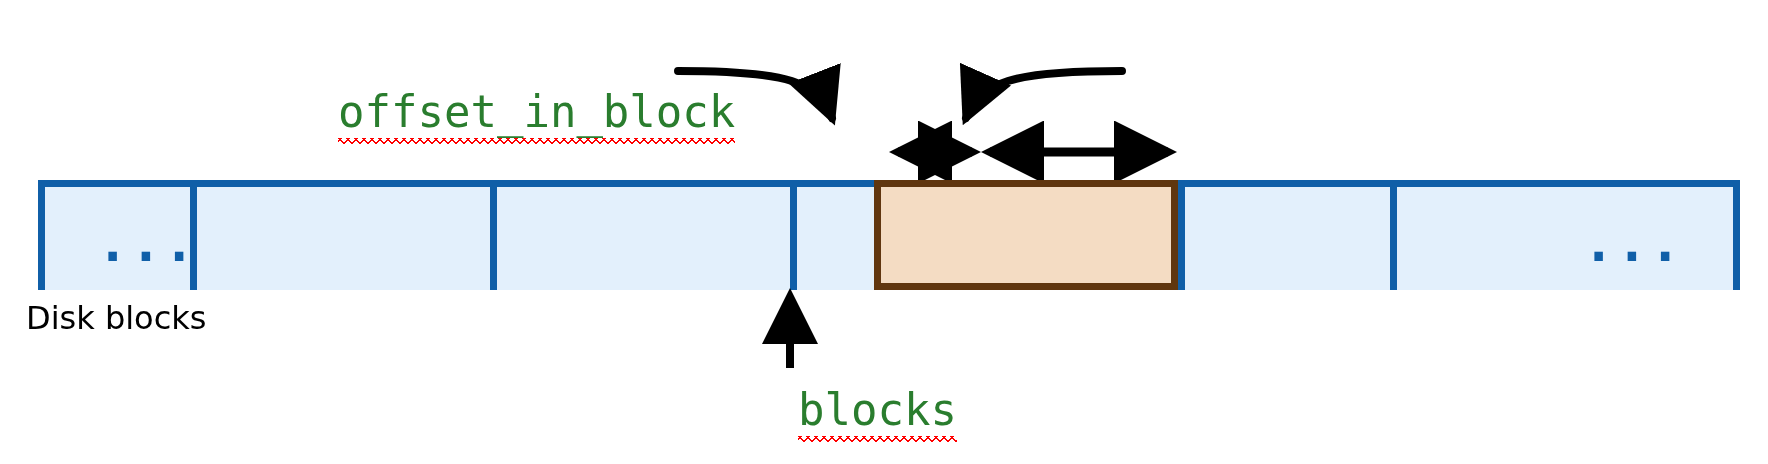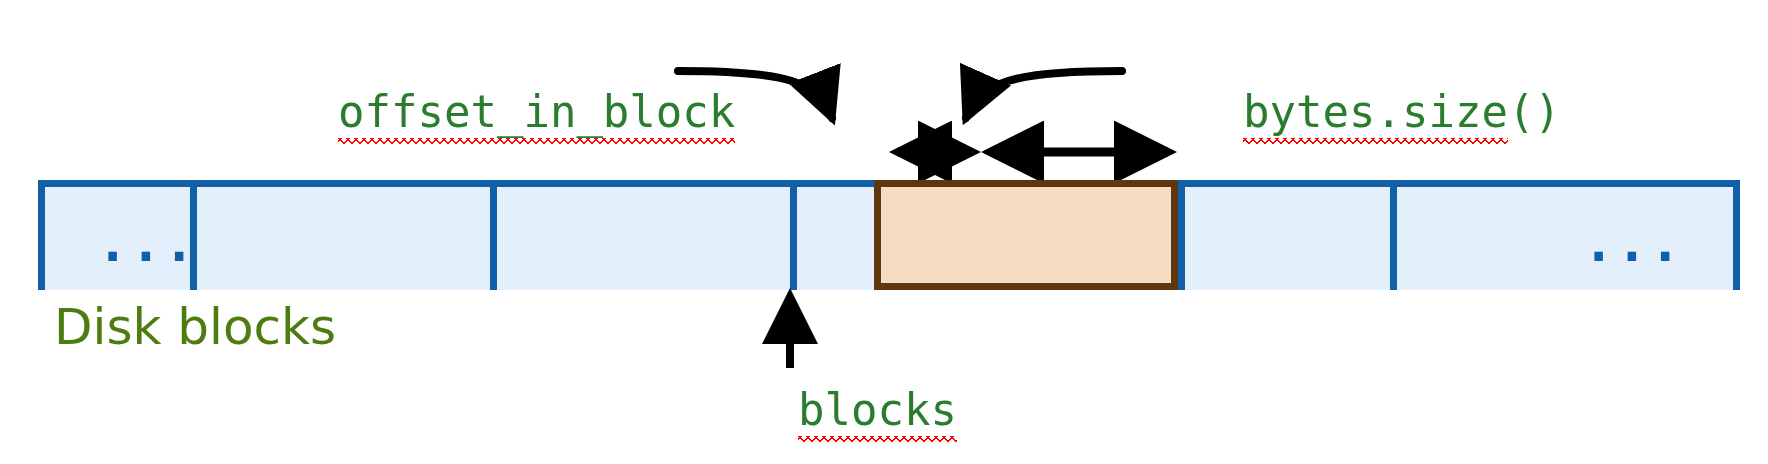--- a/index.html
+++ b/index.html
@@ -81,48 +81,45 @@
     top: 30px;
     font-family: "DejaVu Sans Mono", monospace;
     font-size: 52px;
     line-height: 1;
     color: #105fa8;
     letter-spacing: 2px;
     font-weight: 700;
   }
   .disk-caption {
     position: absolute;
-    left: 54px;
+    left: 26px;
     top: 302px;
     font-family: "DejaVu Sans", sans-serif;
-    font-size: 50px;
+    font-size: 32px;
     line-height: 1;
-    color: #4d7c0f;
+    color: #000000;
   }
   svg.overlay {
     position: absolute;
     left: 0;
     top: 0;
     width: 1768px;
     height: 464px;
     overflow: visible;
   }
 </style>
 </head>
 <body>
 
 <div class="stage">
 
   <div class="code-label" style="left:232px; top:46px;">
     <span class="squiggle">offset_in_block</span>
   </div>
 
-  <div class="code-label" style="left:1137px; top:46px;">
-    <span class="squiggle">bytes.size</span><span class="nosquig">()</span>
-  </div>
 
   <div class="code-label" style="left:692px; top:344px;">
     <span class="squiggle">blocks</span>
   </div>
 
   <div class="disk-row">
 
     <div class="block" style="left:0px; width:152px;">
       <span class="ellipsis" style="left:52px;">...</span>
     </div>

